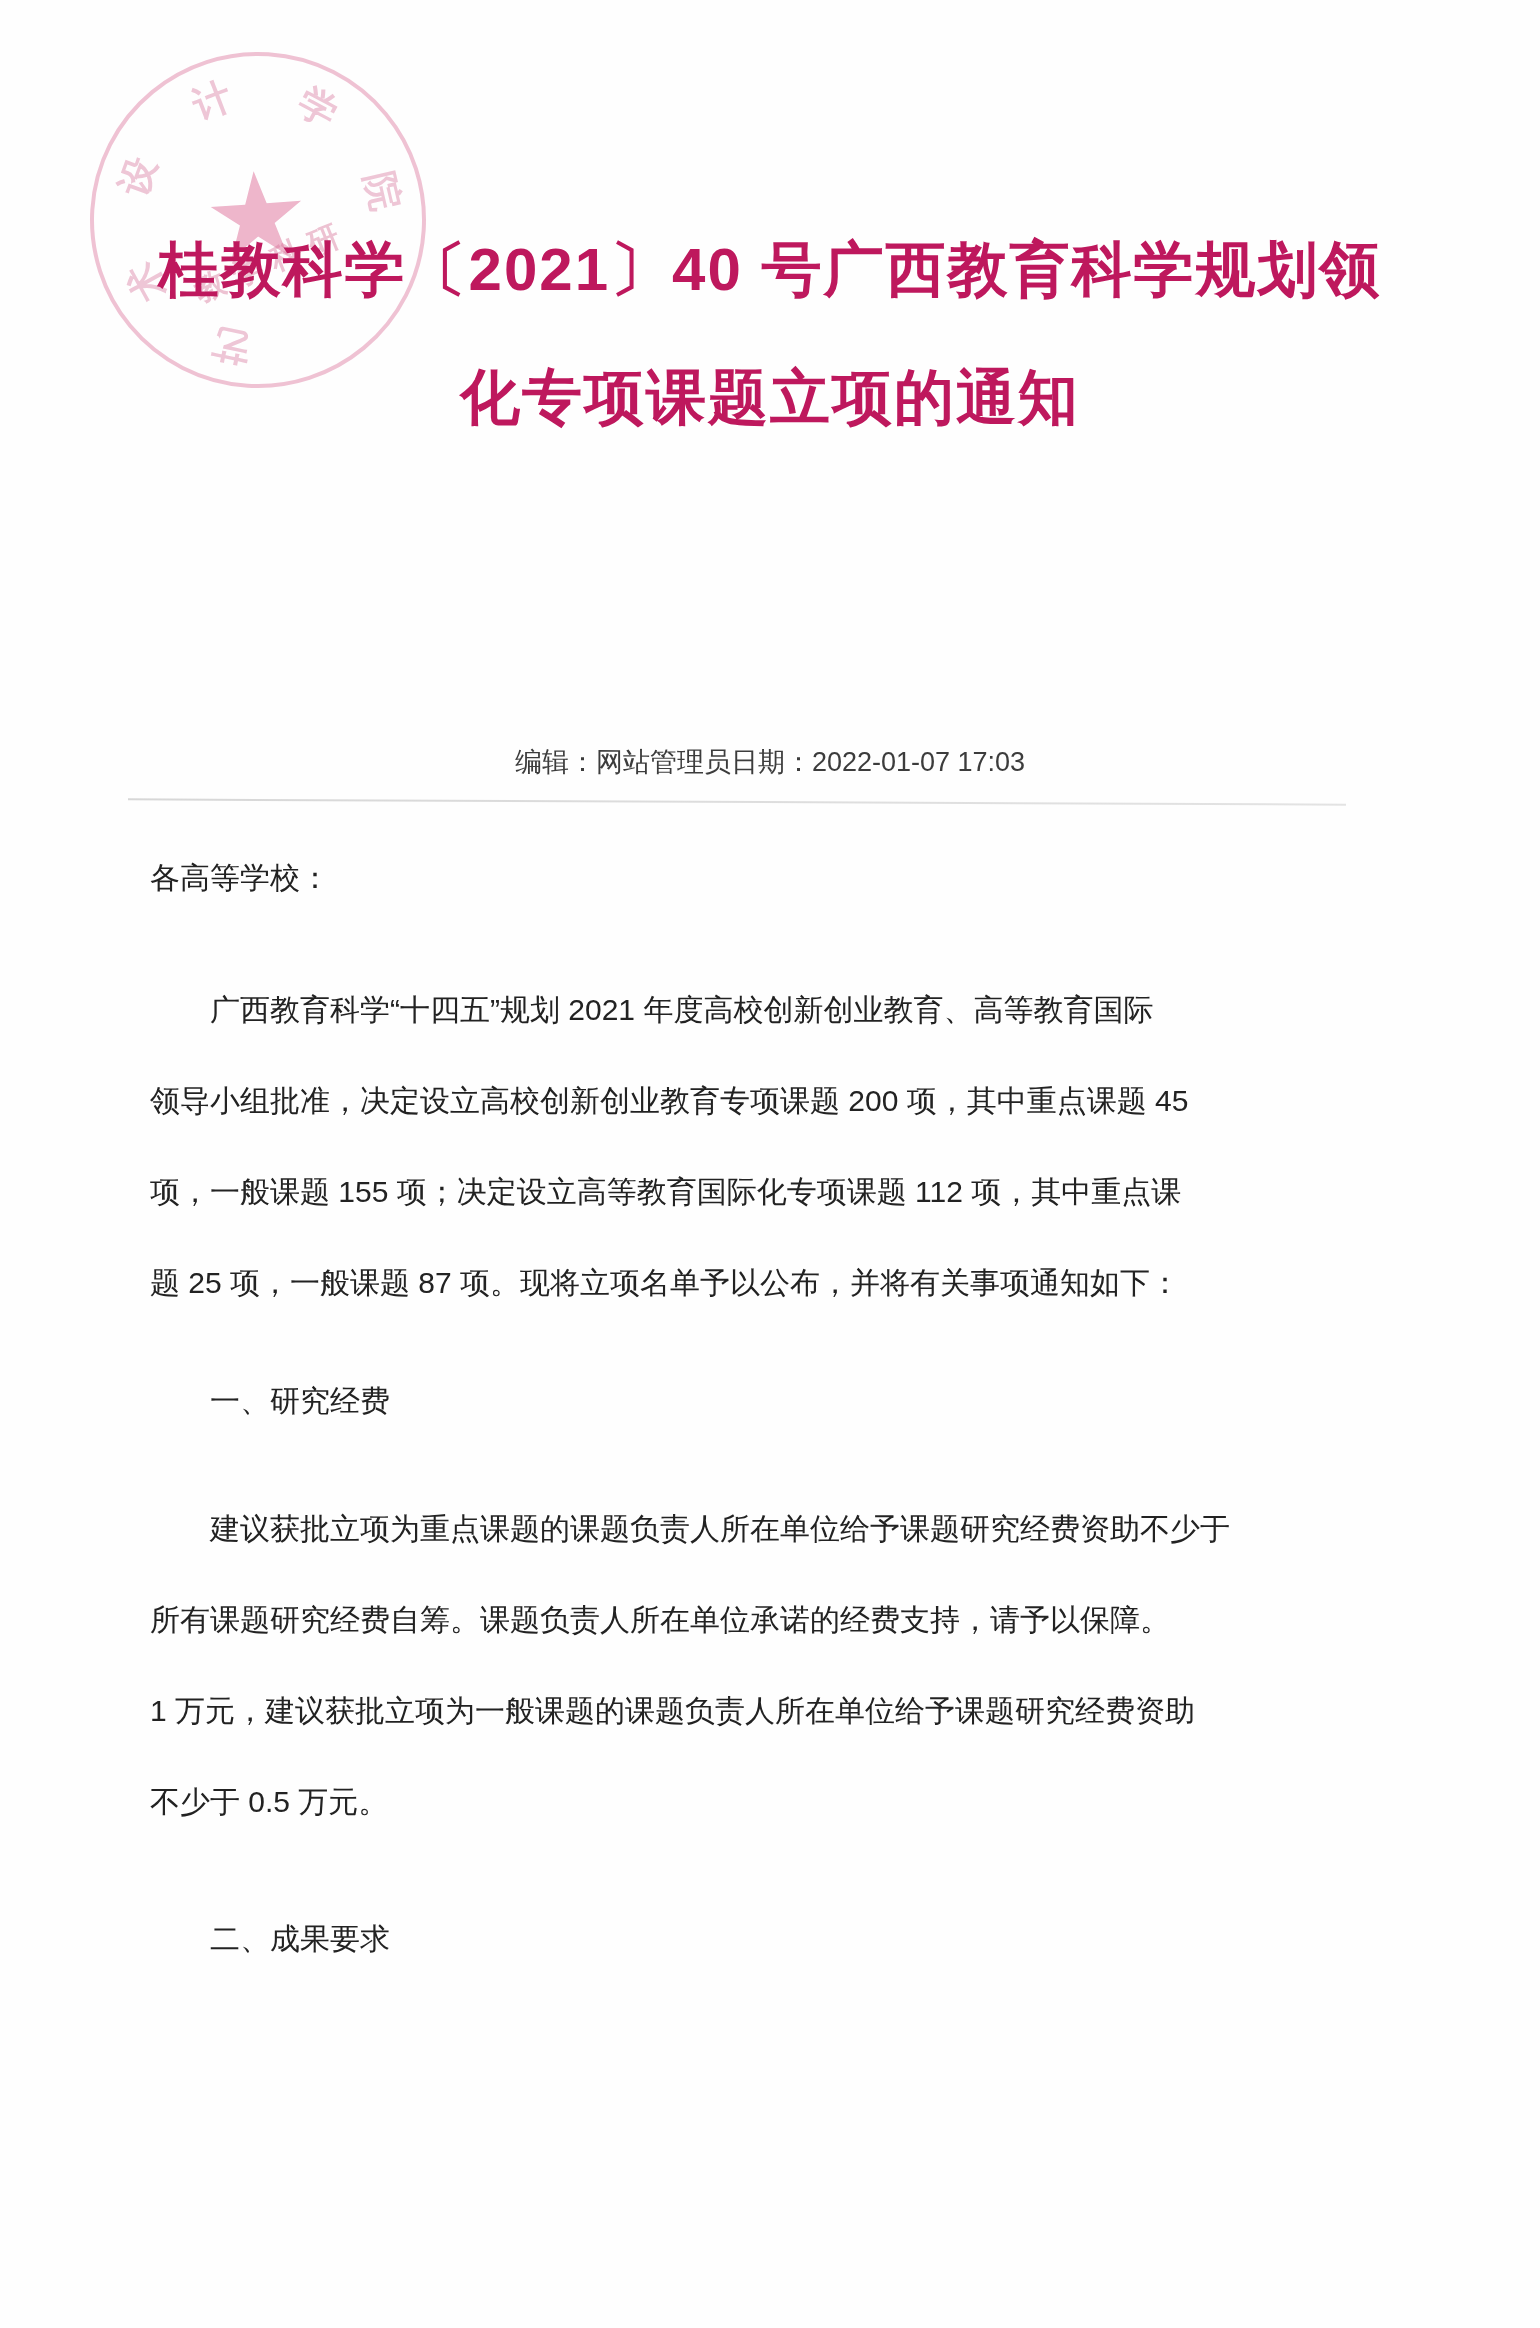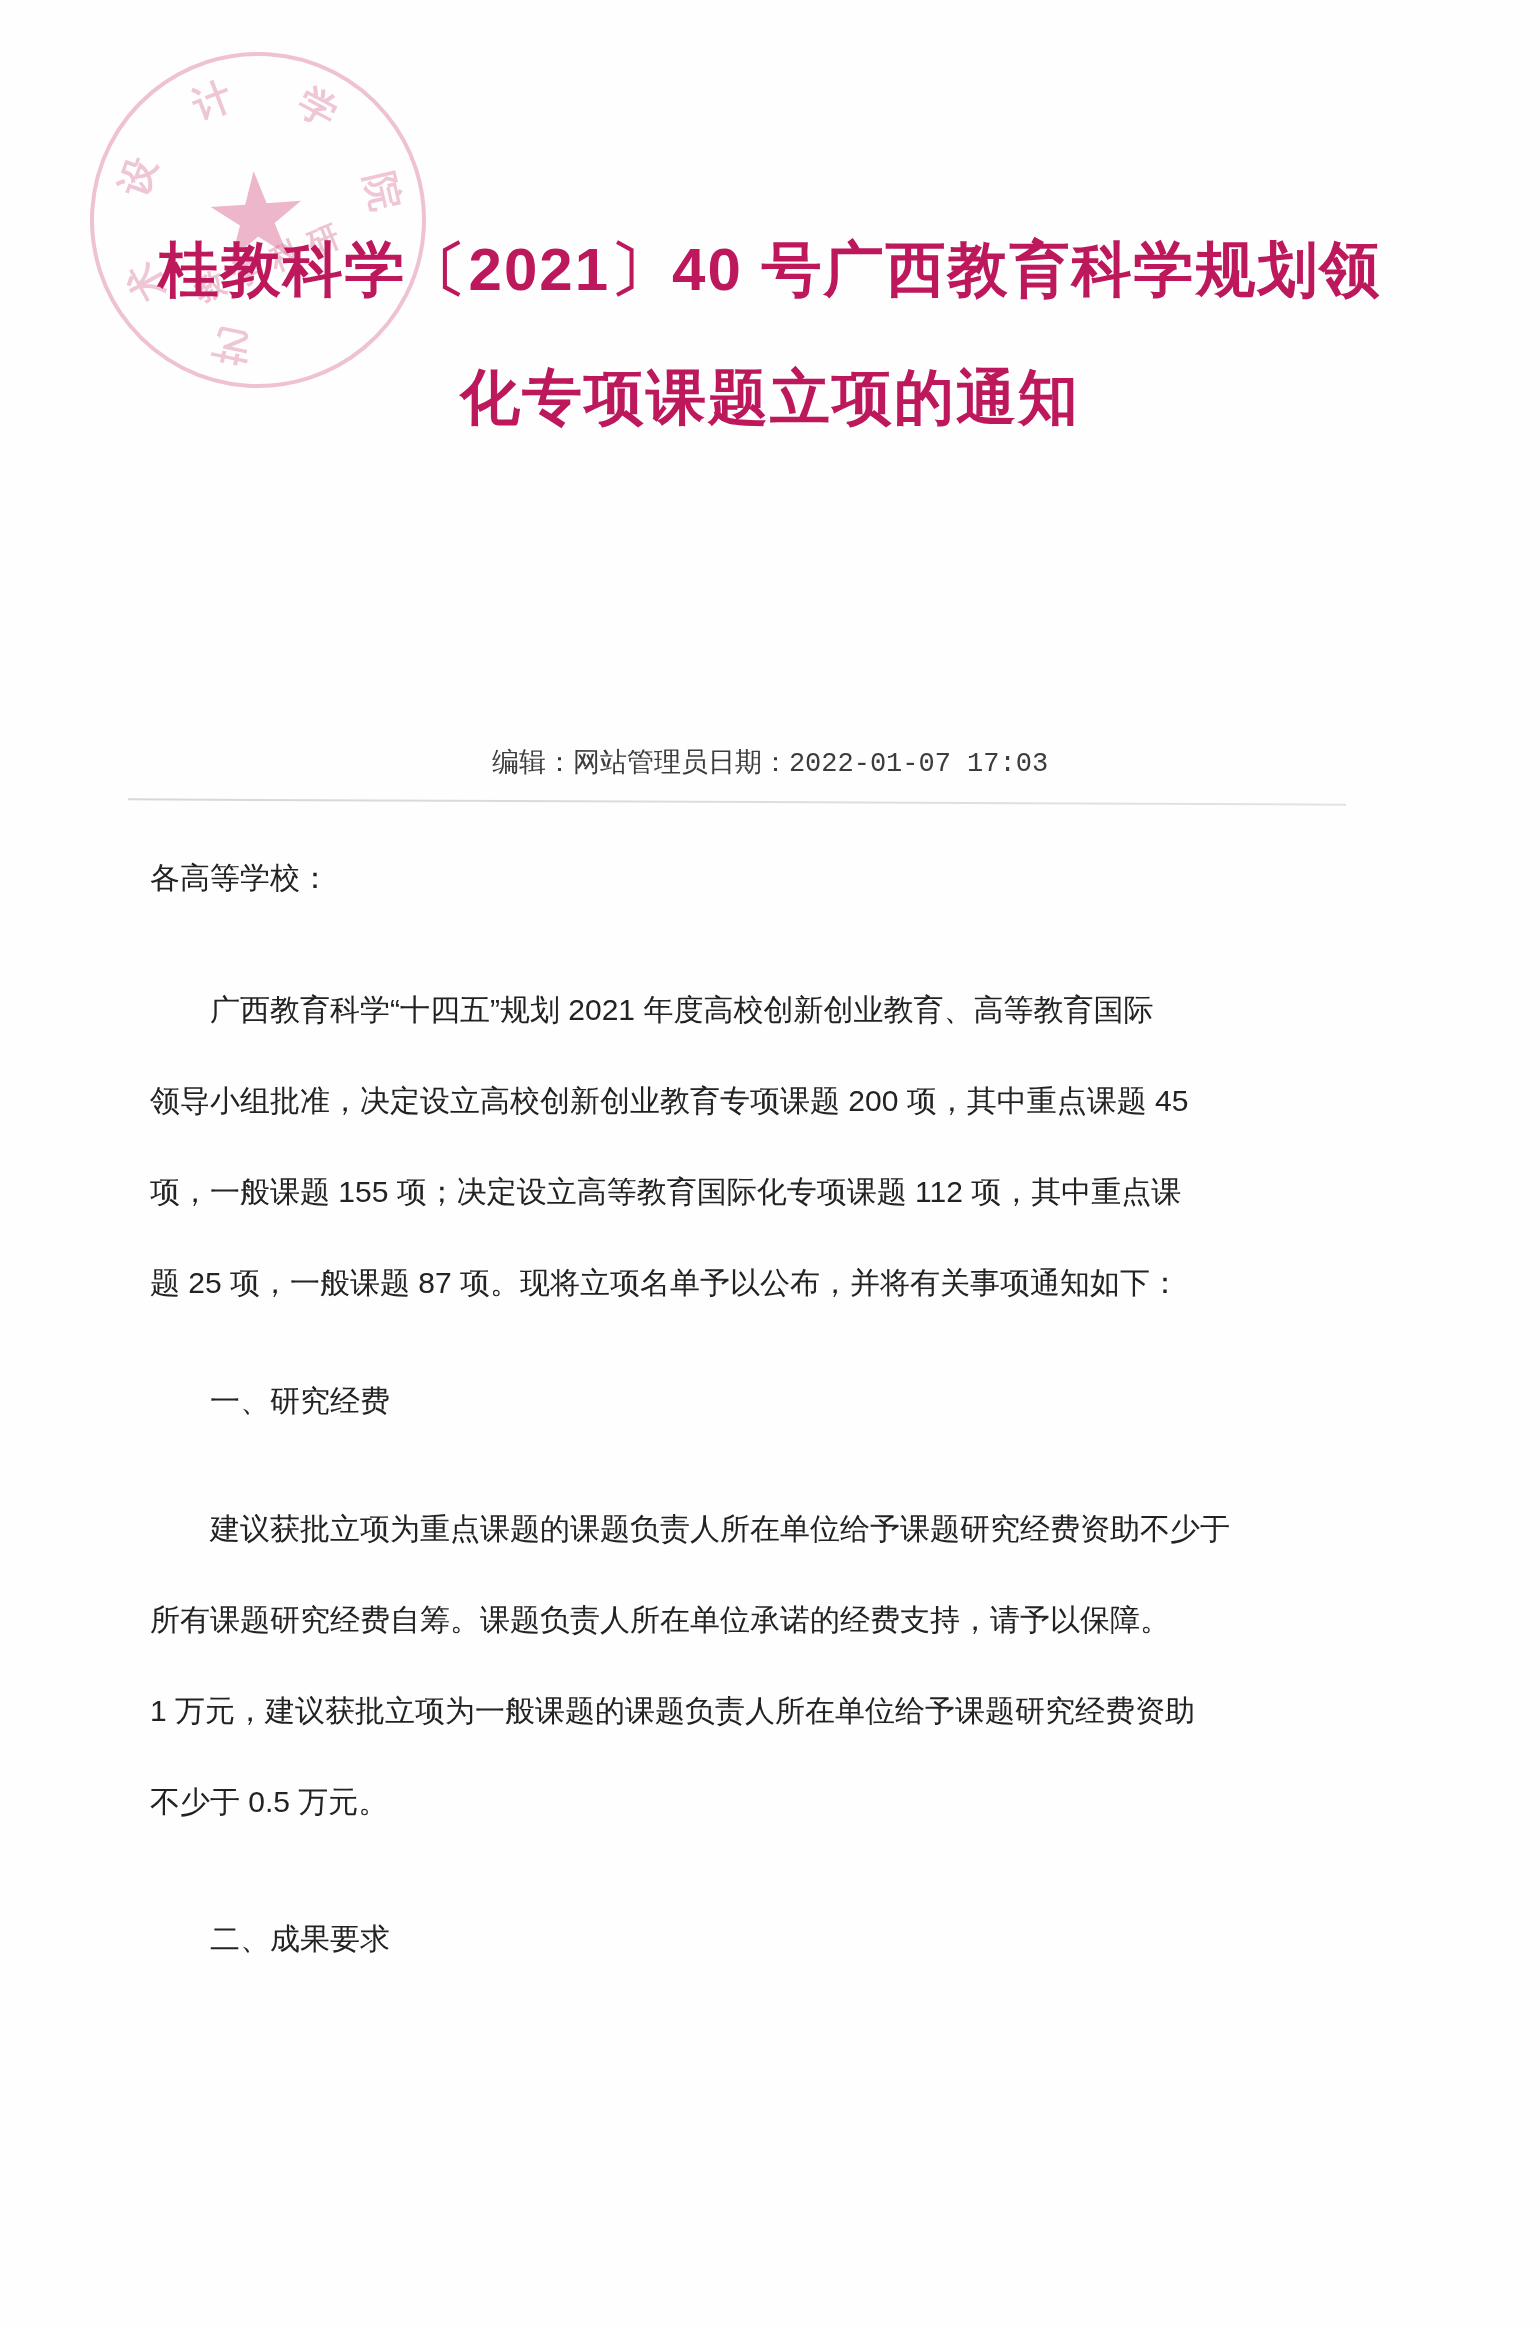--- a/index.html
+++ b/index.html
@@ -92,21 +92,20 @@
 
   
   .meta-line {
     position: absolute;
     top: 744px;
     left: 0;
     right: 0;
     text-align: center;
     font-size: 27px;
     color: #3c3c3c;
-    font-family: Liberation Mono, monospace;
   }
   .divider {
     position: absolute;
     top: 801px;
     left: 128px;
     width: 1218px;
     height: 2px;
     background: linear-gradient(to right, #d7d7d7, #e3e3e3);
     transform: rotate(0.25deg);
   }

